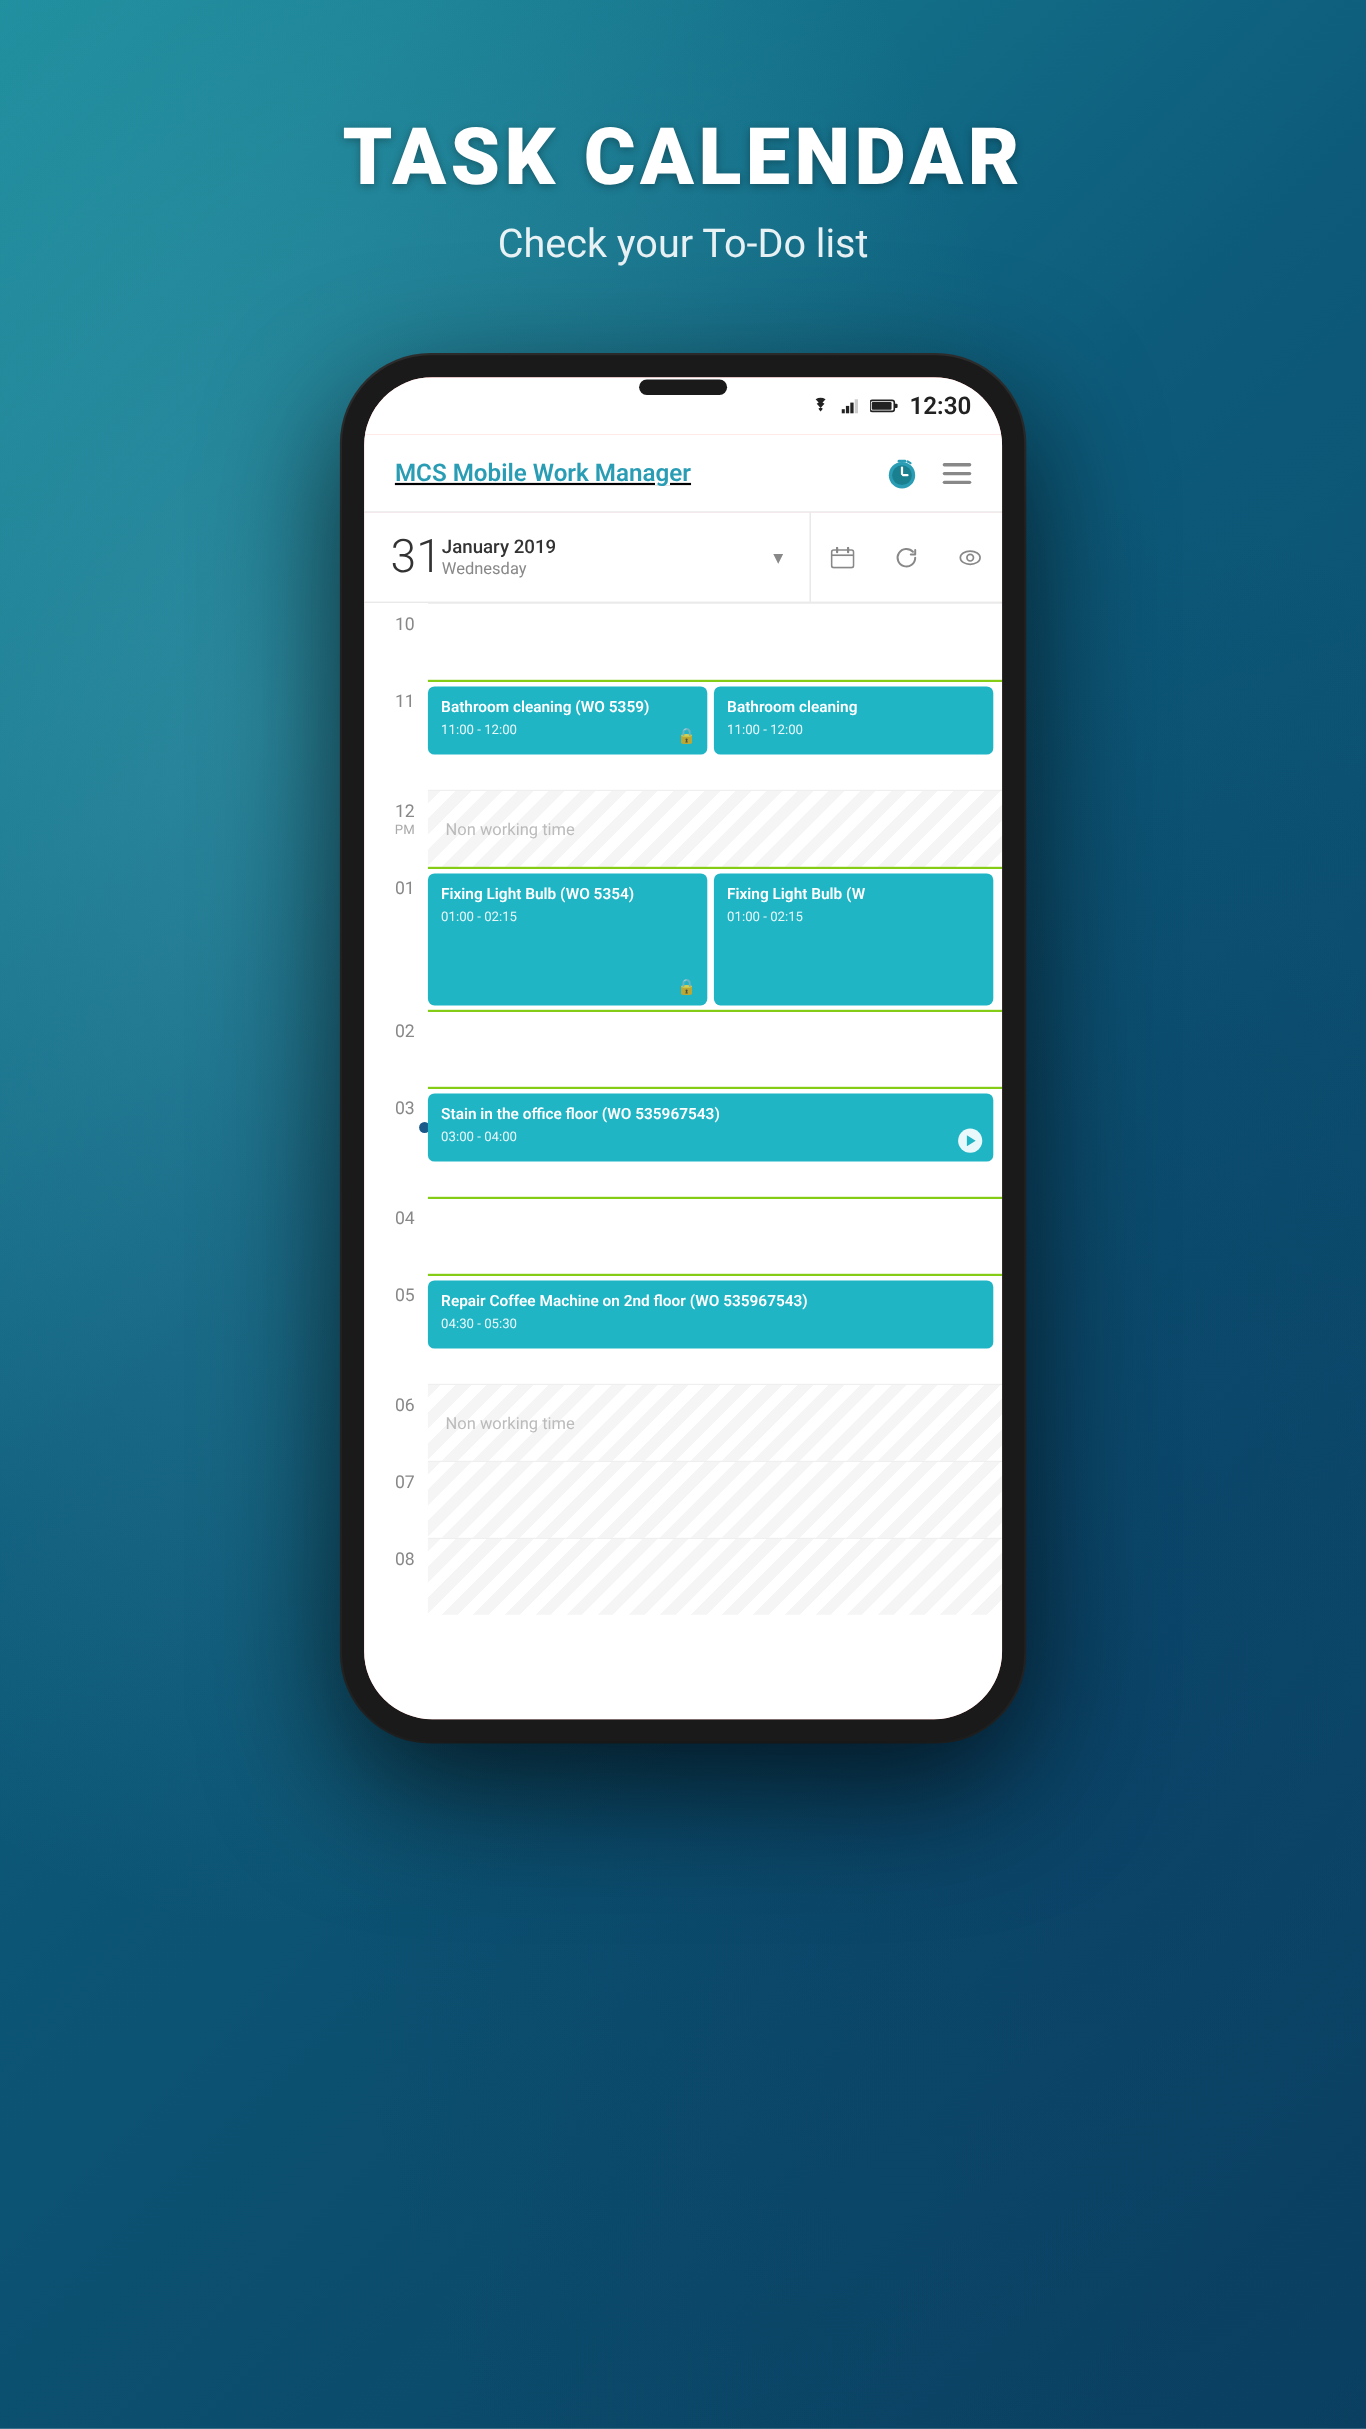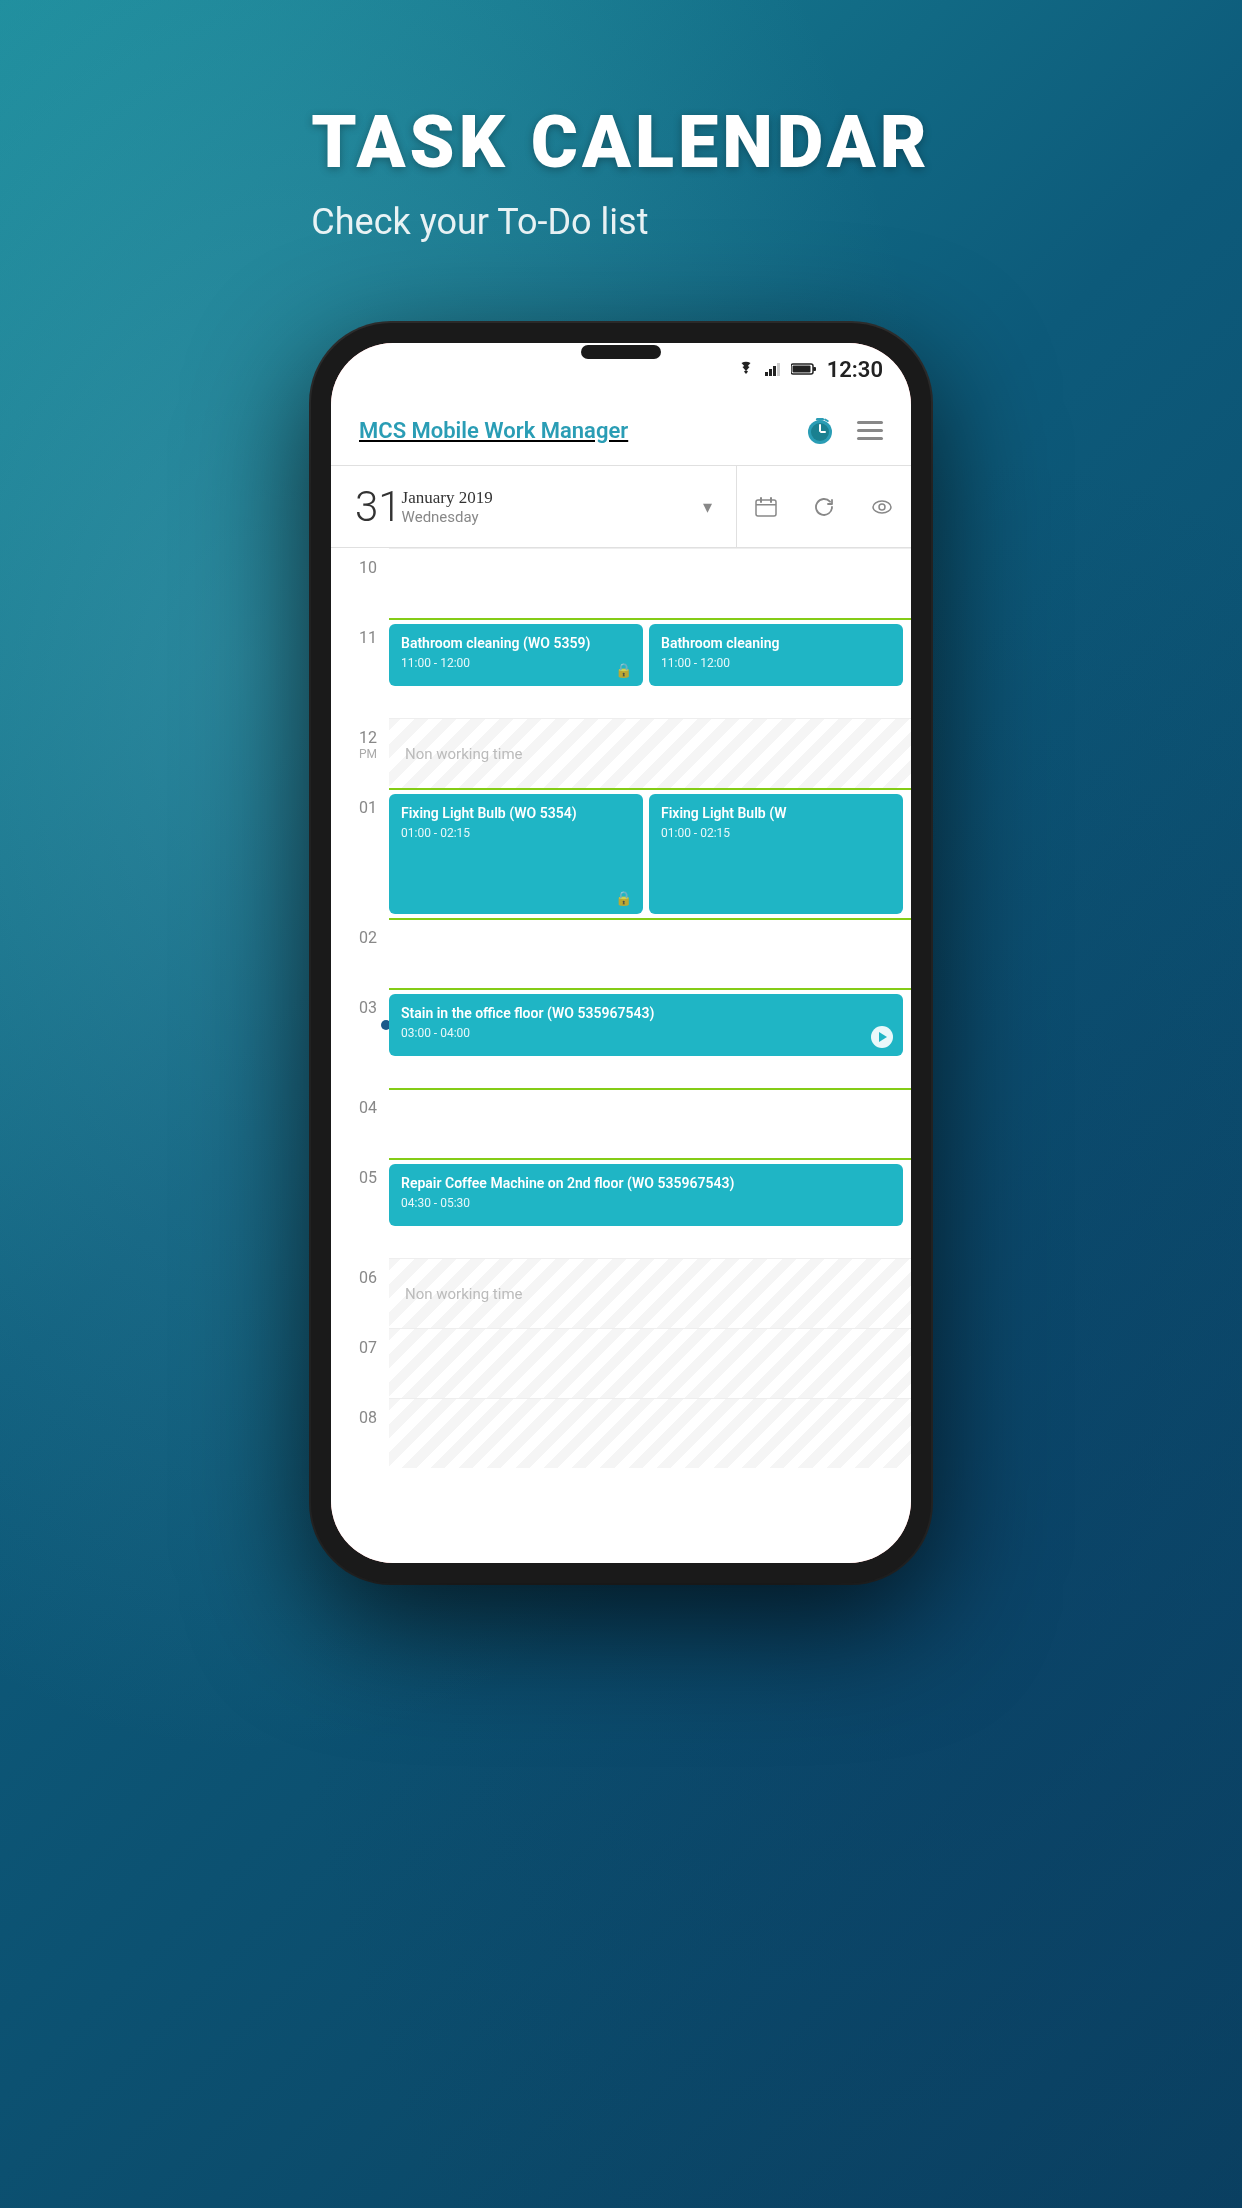--- a/index.html
+++ b/index.html
@@ -22,21 +22,21 @@
       position: absolute;
       inset: 0;
       background: 
         radial-gradient(ellipse at 20% 30%, rgba(100,200,210,0.3) 0%, transparent 50%),
         radial-gradient(ellipse at 80% 70%, rgba(10,60,100,0.5) 0%, transparent 50%);
       pointer-events: none;
     }
 
     .page-header {
       margin-top: 100px;
-      text-align: left;
+      text-align: center;
       z-index: 2;
     }
 
     .page-title {
       font-size: 72px;
       font-weight: 900;
       color: #ffffff;
       letter-spacing: 4px;
       text-shadow: 0 2px 8px rgba(0,0,0,0.3);
     }
@@ -169,21 +169,20 @@
 
     .date-info {
       display: flex;
       flex-direction: column;
     }
 
     .date-month-year {
       font-size: 17px;
       color: #333;
       font-weight: 500;
-      font-family: Liberation Serif, serif;
     }
 
     .date-weekday {
       font-size: 15px;
       color: #888;
     }
 
     .date-chevron {
       color: #888;
       font-size: 18px;

